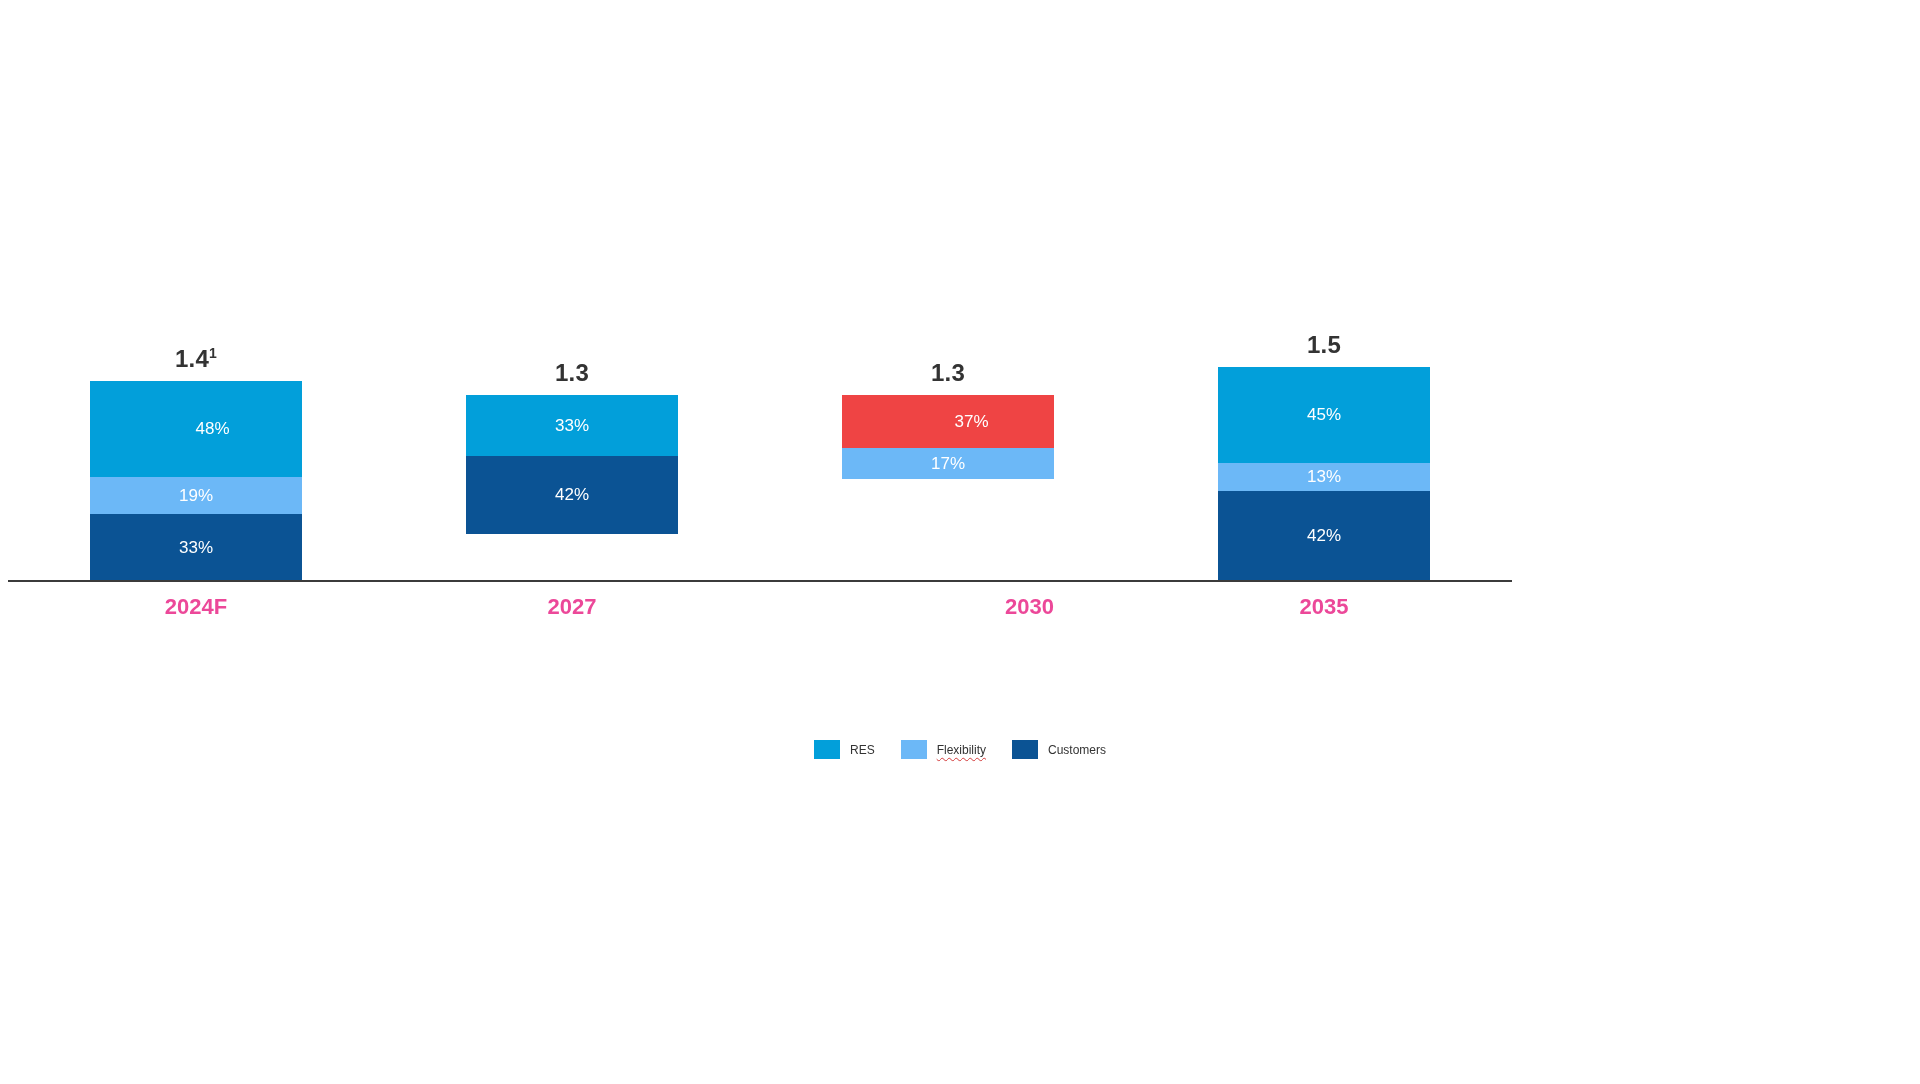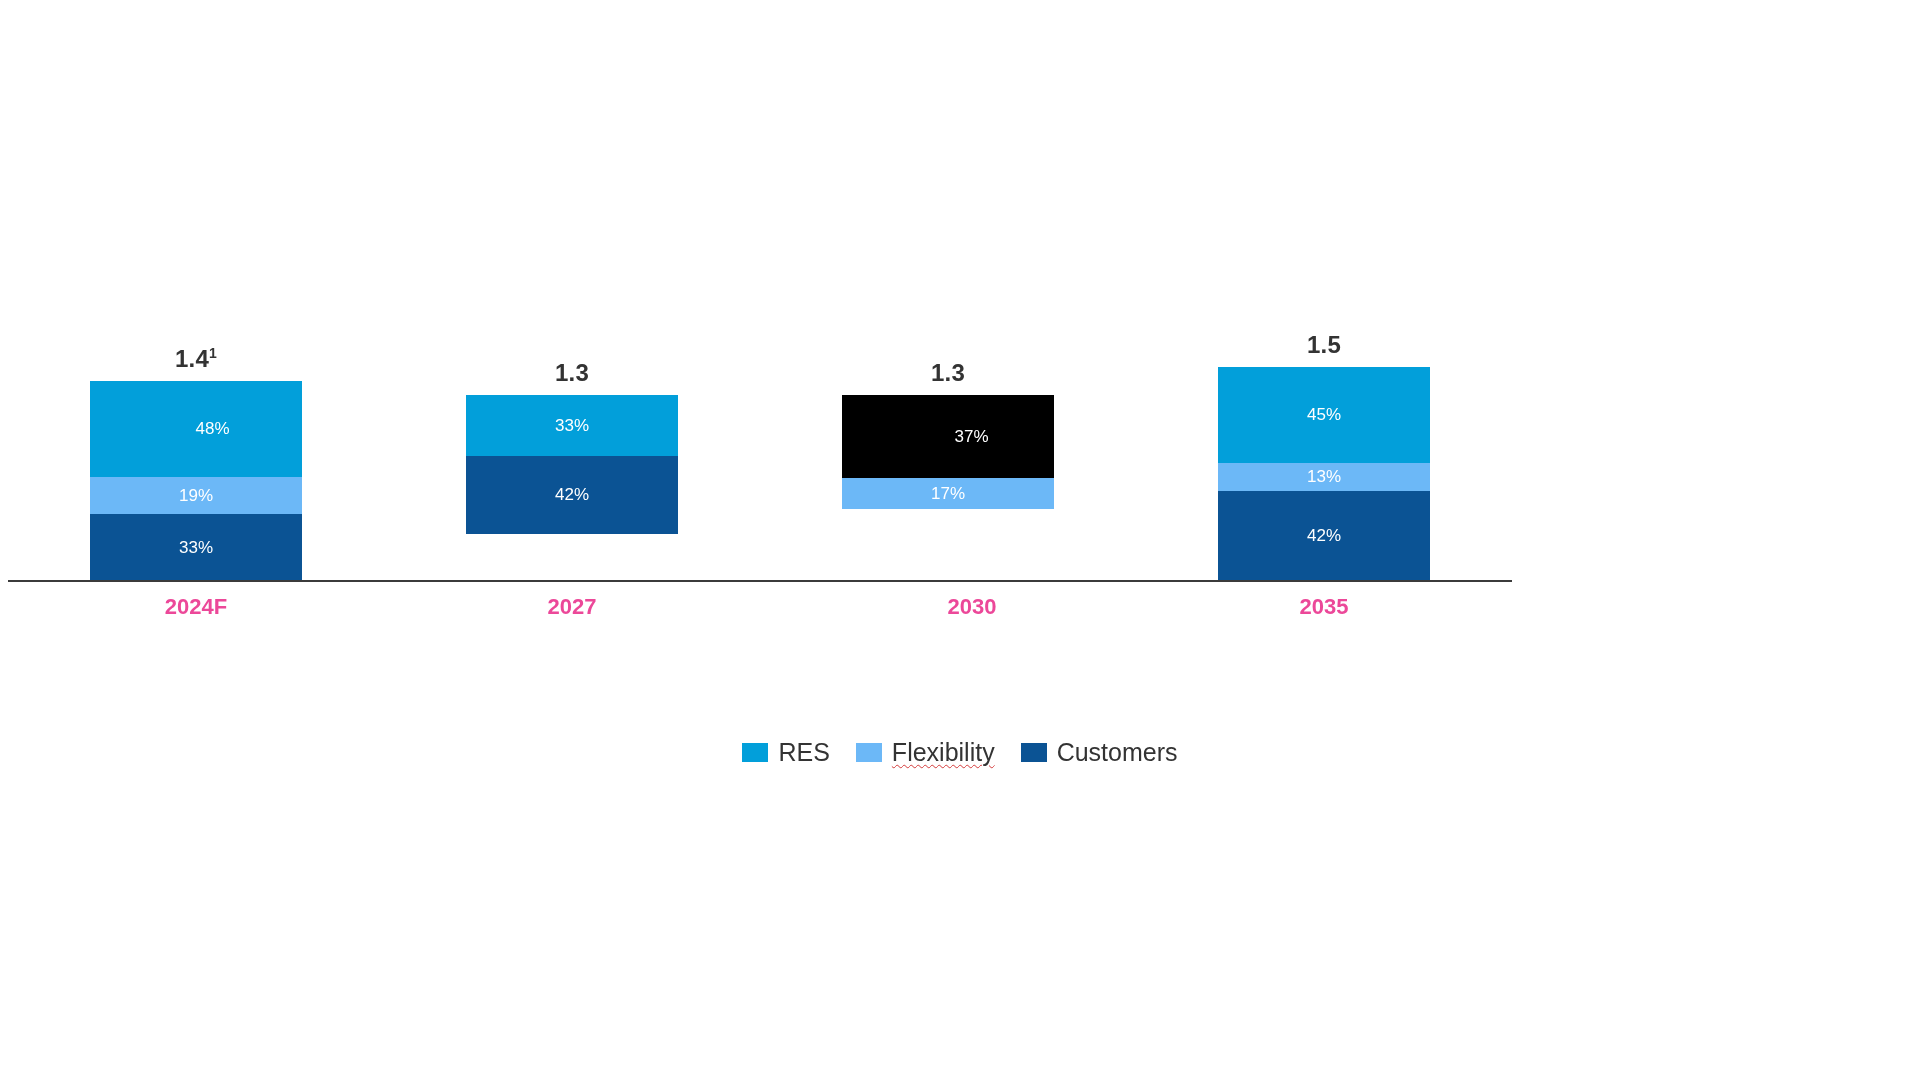--- a/index.html
+++ b/index.html
@@ -116,21 +116,21 @@
     align-items: center;
     margin: 0 13px;
   }
   .legend-swatch {
     width: 26px;
     height: 19px;
     margin-right: 10px;
     flex: none;
   }
   .legend-label {
-    font-size: 25px;
+    font-size: 12px;
     color: #333333;
     line-height: 1;
     white-space: nowrap;
   }
   .legend-label.misspelled {
     text-decoration: underline;
     text-decoration-color: #d33b3b;
     text-decoration-style: wavy;
     text-decoration-thickness: 1px;
     text-underline-offset: 3px;
@@ -163,21 +163,21 @@
             <span>33%</span>
           </div>
           <div class="segment" style="height: 77.7px; background: rgb(11, 83, 148);">
             <span>42%</span>
           </div>
         </div>
       </div>
       <div class="bar-group" style="left: 834px; height: 185px;">
         <div class="bar-total-label" style="bottom: 195px;">1.3</div>
         <div class="bar-stack" style="height: 185px;">
-          <div class="segment" style="height: 83px; background: #000000; padding-left: 47px;">
+          <div class="segment" style="height: 53px; background: #ef4444; padding-left: 47px;">
             <span>37%</span>
           </div>
           <div class="segment" style="height: 31.45px; background: rgb(108, 184, 247);">
             <span>17%</span>
           </div>
         </div>
       </div>
       <div class="bar-group" style="left: 1210px; height: 213px;">
         <div class="bar-total-label" style="bottom: 223px;">1.5</div>
         <div class="bar-stack" style="height: 213px;">
@@ -192,21 +192,21 @@
           </div>
         </div>
       </div>
     </div>
 
   <div class="axis-line"></div>
 
   <div class="cat-labels">
       <div class="cat-label" style="left: 82px;">2024F</div>
       <div class="cat-label" style="left: 458px;">2027</div>
-      <div class="cat-label" style="left: 858px;">2030</div>
+      <div class="cat-label" style="left: 834px; text-align: right;">2030</div>
       <div class="cat-label" style="left: 1210px;">2035</div>
     </div>
 
   <div class="legend">
       <div class="legend-item">
         <span class="legend-swatch" style="background: rgb(2, 159, 218);"></span>
         <span class="legend-label">RES</span>
       </div>
       <div class="legend-item">
         <span class="legend-swatch" style="background: rgb(108, 184, 247);"></span>

